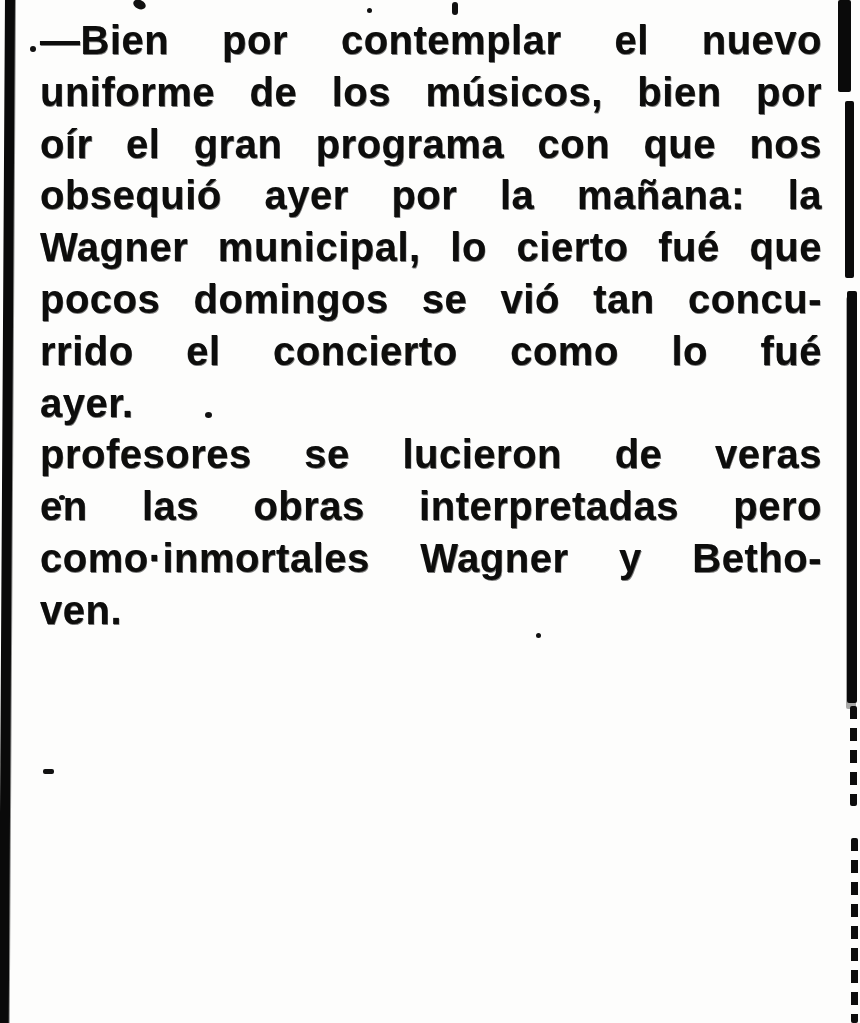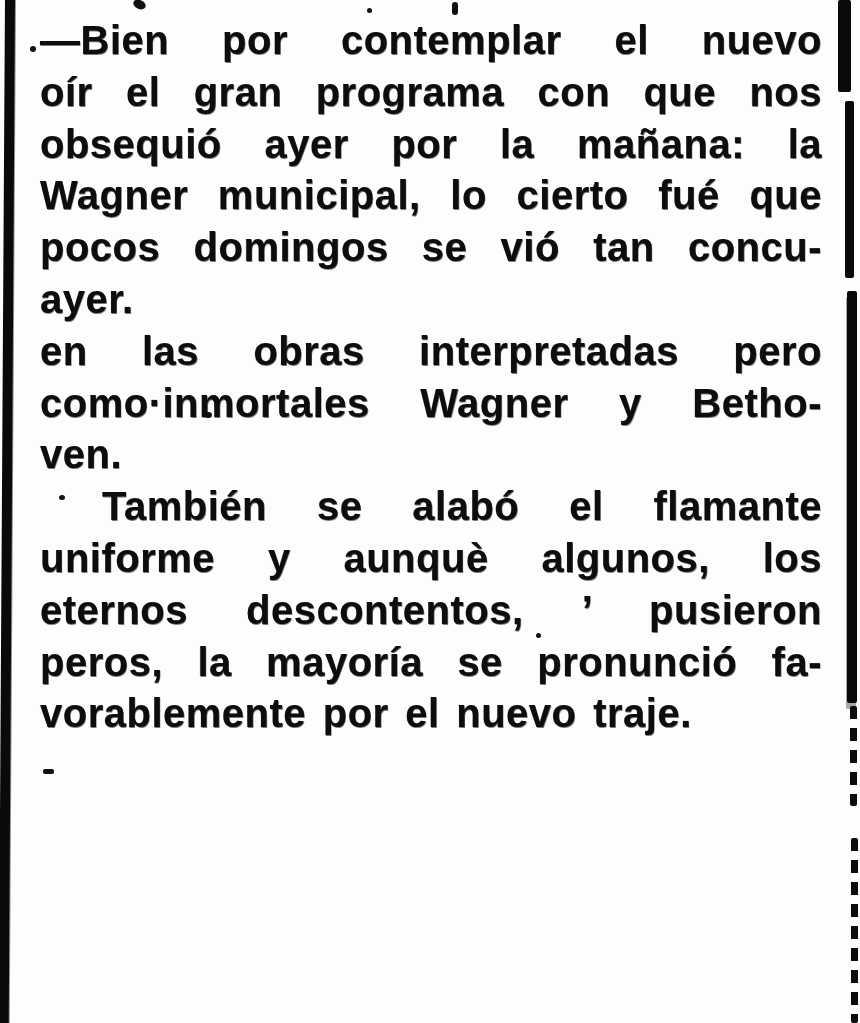--- a/index.html
+++ b/index.html
@@ -95,35 +95,31 @@
   <div class="speck sp4"></div>
   <div class="speck sp5"></div>
   <div class="speck sp6"></div>
   <div class="speck sp7"></div>
   <div class="speck sp8"></div>
 
   <div class="content">
 
     <div>
       <div class="line">—Bien por contemplar el nuevo</div>
+      <div class="line">uniforme de los músicos, bien por</div>
       <div class="line">oír el gran programa con que nos</div>
       <div class="line">obsequió ayer por la mañana: la</div>
       <div class="line">Wagner municipal, lo cierto fué que</div>
       <div class="line">pocos domingos se vió tan concu-</div>
+      <div class="line">rrido el concierto como lo fué</div>
       <div class="line last">ayer.</div>
     </div>
 
     <div>
+      <div class="line">profesores se lucieron de veras</div>
       <div class="line">en las obras interpretadas pero</div>
       <div class="line">como·inmortales Wagner y Betho-</div>
       <div class="line last">ven.</div>
     </div>
 
-    <div>
-      <div class="line indent">También se alabó el flamante</div>
-      <div class="line">uniforme y aunquè algunos, los</div>
-      <div class="line">eternos descontentos, ’ pusieron</div>
-      <div class="line">peros, la mayoría se pronunció fa-</div>
-      <div class="line last">vorablemente por el nuevo traje.</div>
-    </div>
 
   </div>
 </div>
 
 </body></html>

